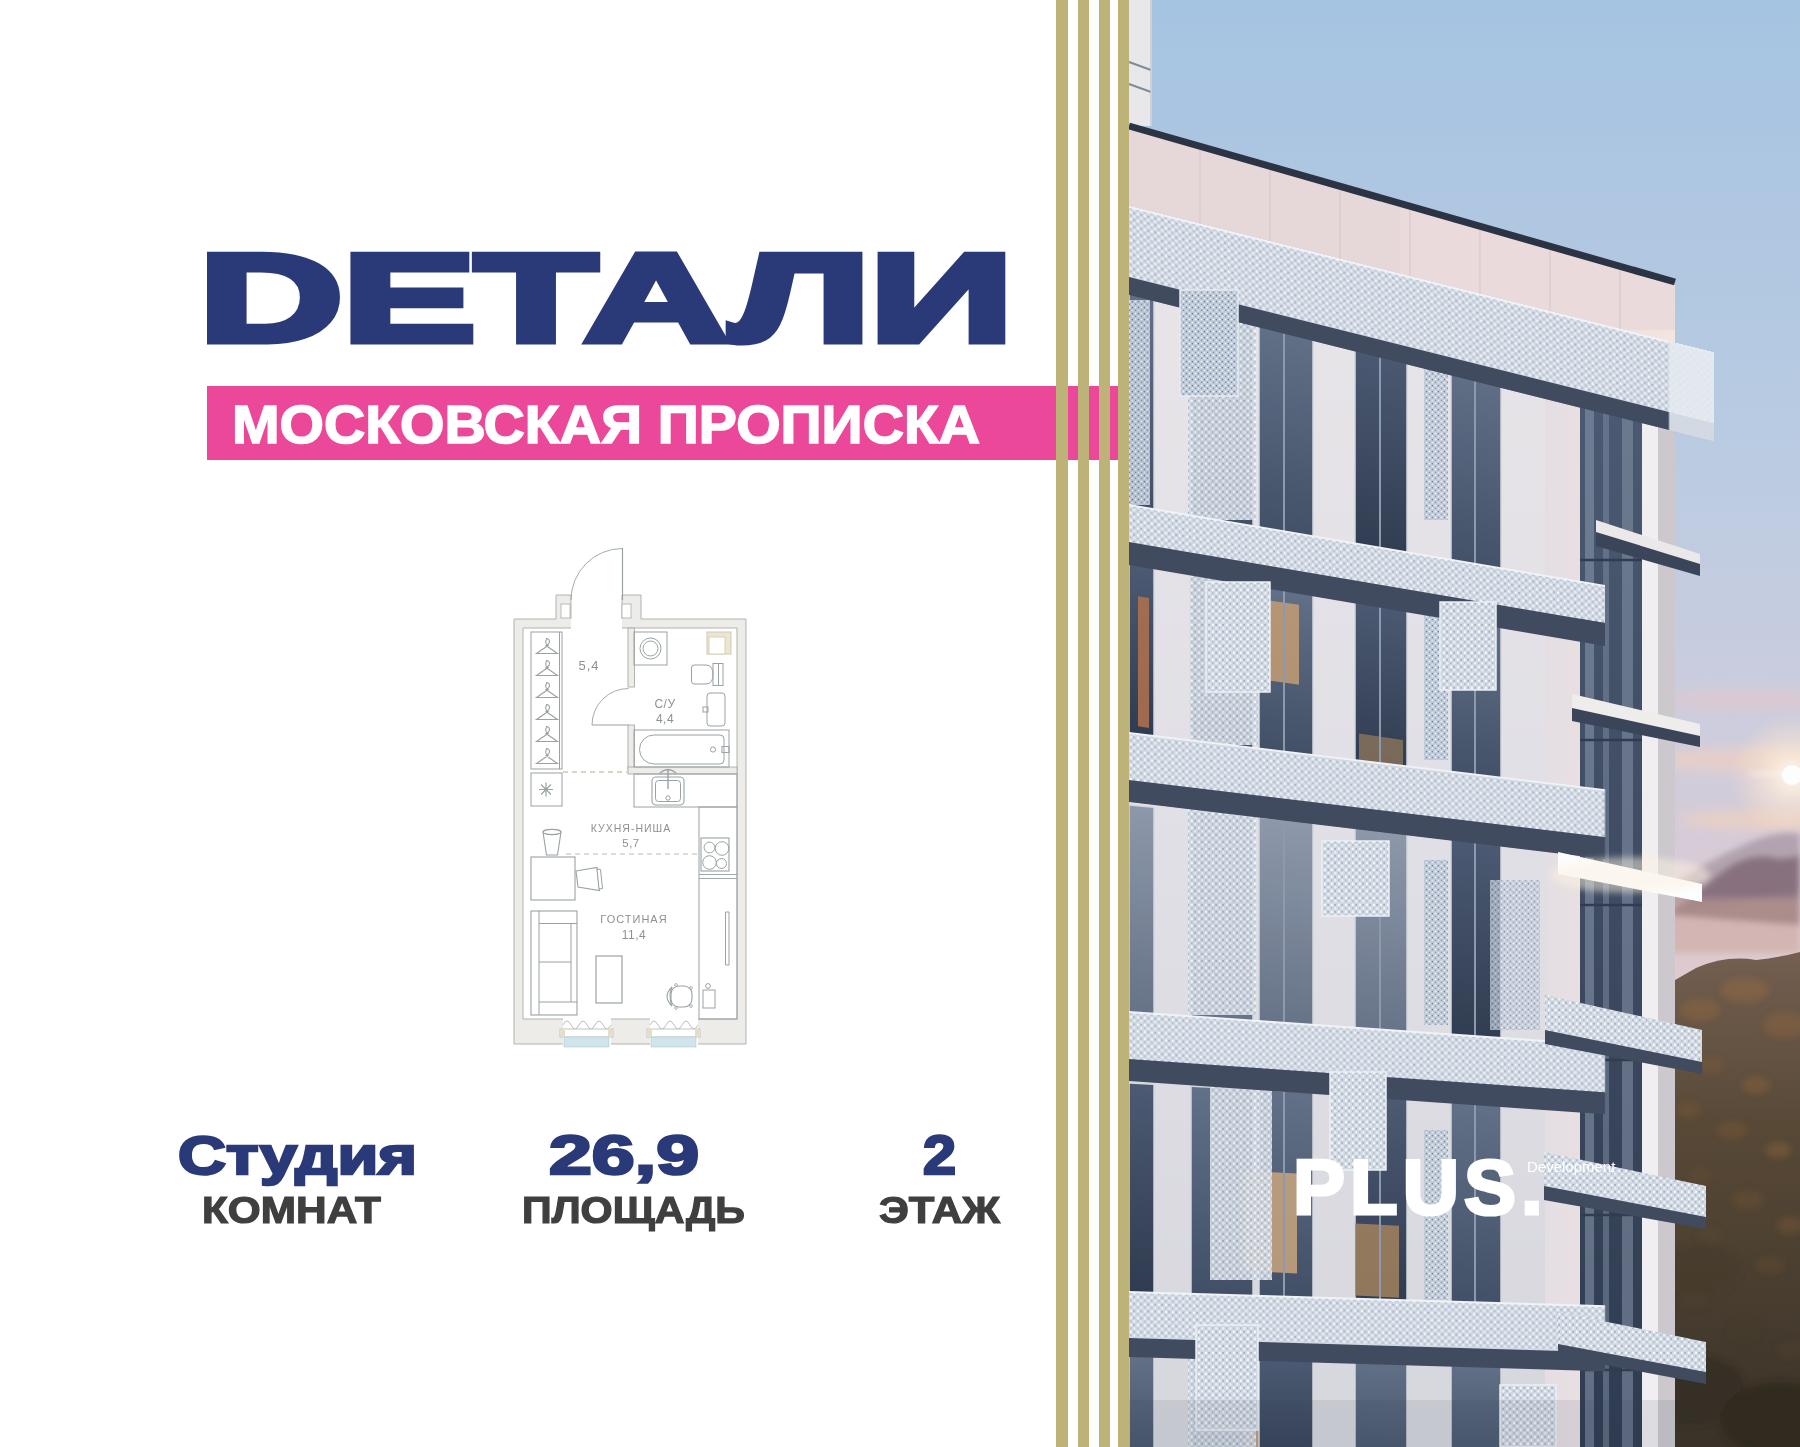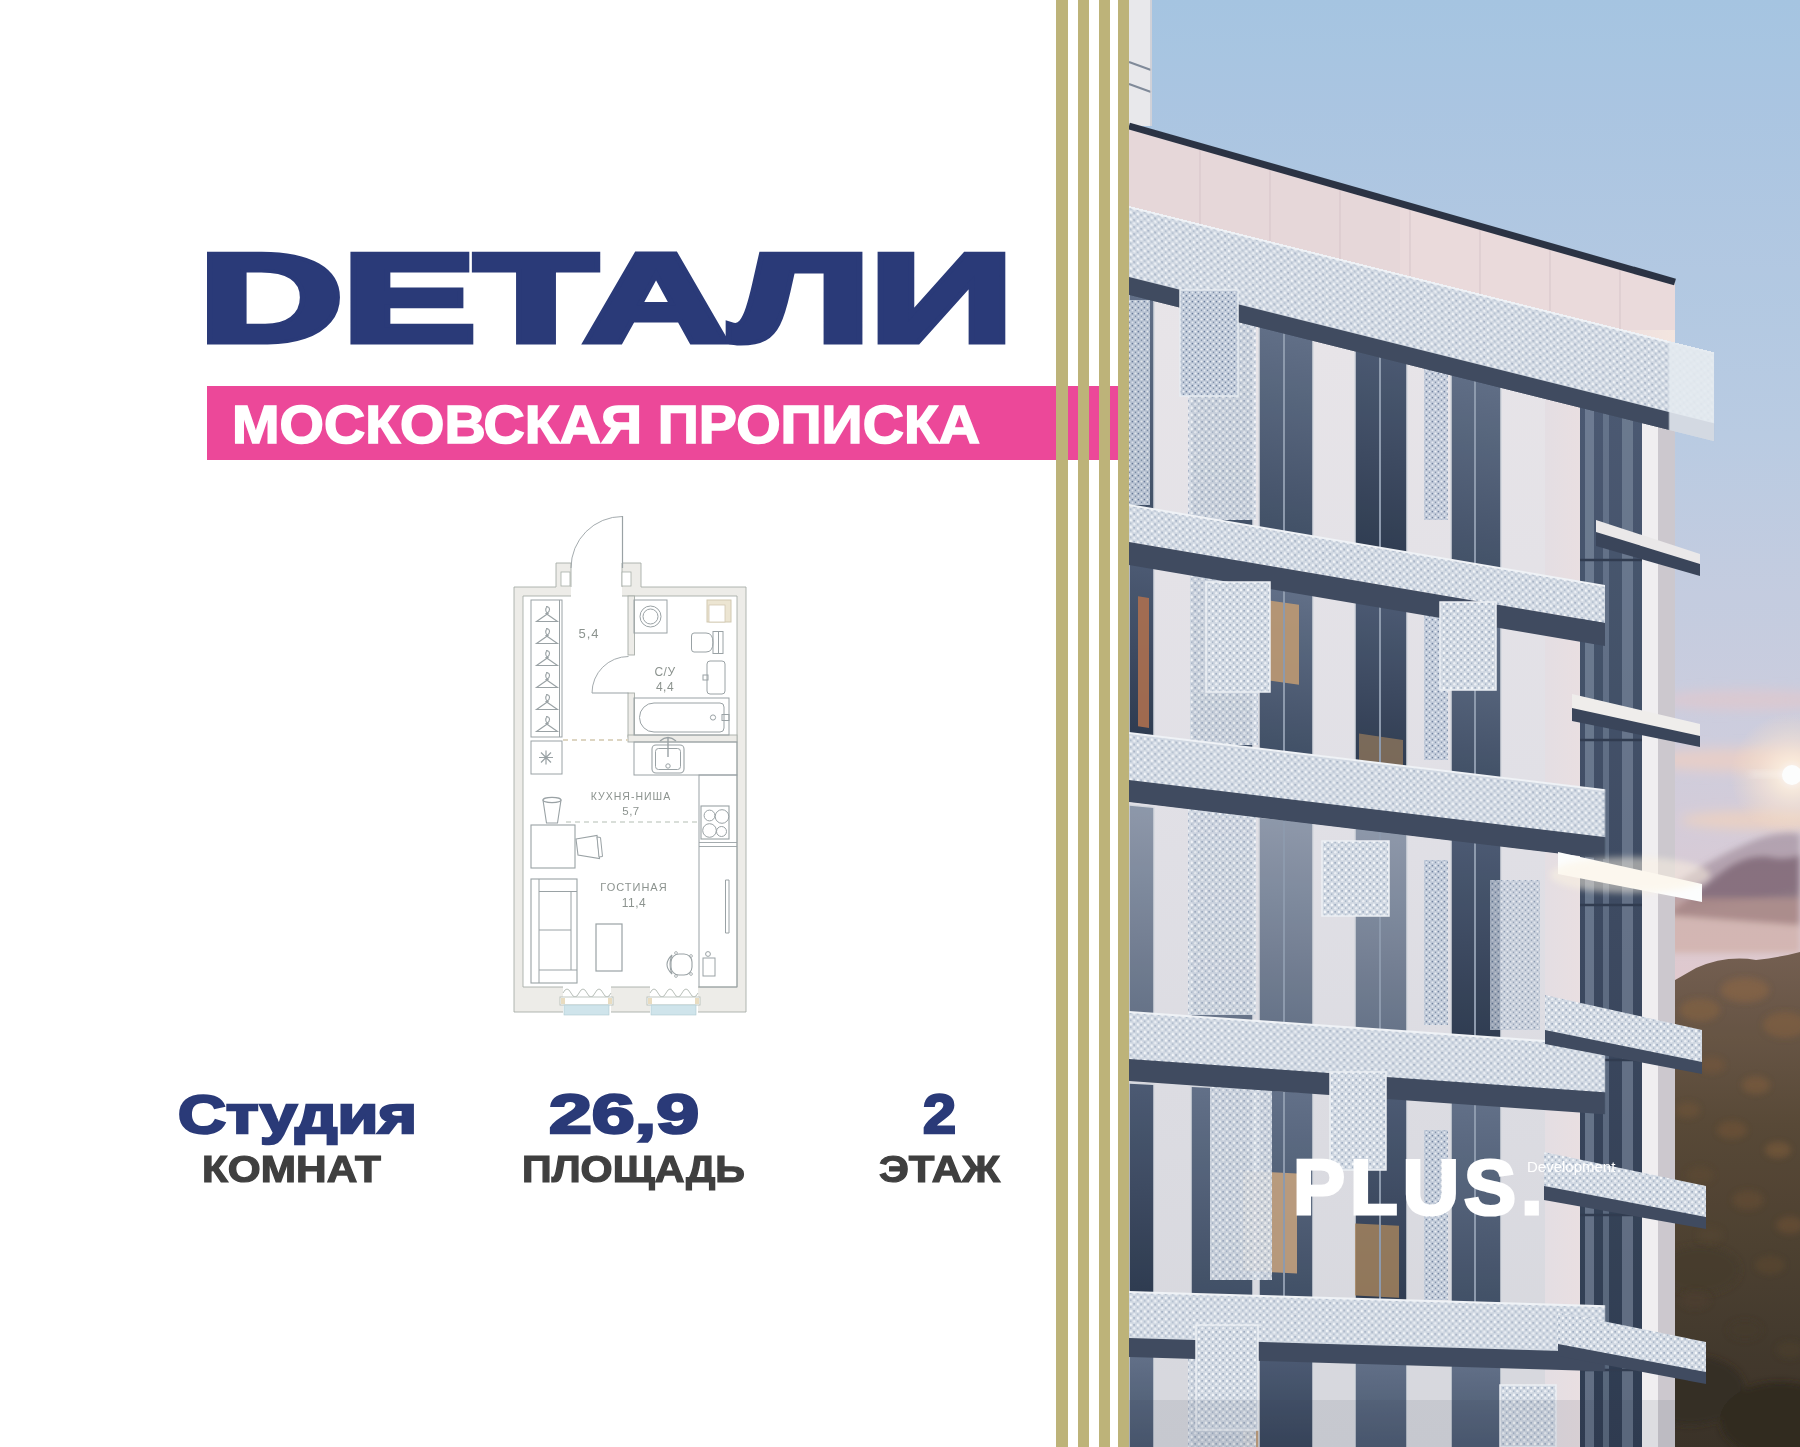--- a/index.html
+++ b/index.html
@@ -15,21 +15,21 @@
 <text x="-8" y="101" textLength="814" lengthAdjust="spacingAndGlyphs" font-family="Liberation Sans, sans-serif" font-size="124" font-weight="bold" fill="#2A3A78" stroke="#2A3A78" stroke-width="7" paint-order="stroke">DЕТАЛИ</text>
 </svg>
 </div>
 
 <div class="abs" style="left:207px;top:378px;width:913px;height:74px;background:#ec4899;margin-top:8px;">
 <svg width="801" height="74" viewBox="0 0 801 74">
 <text x="25" y="57" textLength="748" lengthAdjust="spacingAndGlyphs" font-family="Liberation Sans, sans-serif" font-size="53" font-weight="bold" fill="#ffffff" stroke="#ffffff" stroke-width="1.6" paint-order="stroke">МОСКОВСКАЯ ПРОПИСКА</text>
 </svg>
 </div>
 
-<div class="abs" style="left:500px;top:506px;width:260px;height:515px;">
+<div class="abs" style="left:500px;top:538px;width:260px;height:515px;">
 <svg width="260" height="515" viewBox="500 535 260 515" id="plan" fill="none">
 <defs>
 <g id="hanger" stroke="#9aa2a5" stroke-width="1.1" fill="none">
   <path d="M546,1.5 q3.5,0 3.5,3 q0,2.3 -2.3,3.4 l-1.2,0.6 l11.5,8 h-21 l11.5,-8 q-2.3,-1.1 -2.3,-3.4 q0,-3 2.3,-3.6"></path>
 </g>
 </defs>
 
 <path fill="#EDECE8" stroke="#A7AEA8" stroke-width="0.9" fill-rule="evenodd" d="M514,616 H556 V592 H641 V616 H746 V1041 H514 Z M523,625 V1016 H737 V625 Z"></path>
 
 <rect x="571" y="590" width="51" height="37" fill="#ffffff"></rect>
@@ -151,21 +151,21 @@
 <text x="665" y="720" font-size="12" fill="#8C938F" text-anchor="middle" letter-spacing="0.5">4,4</text>
 
 <text x="631" y="829" font-size="10.5" fill="#8C938F" text-anchor="middle" letter-spacing="1">КУХНЯ-НИША</text>
 <text x="631" y="844" font-size="11.5" fill="#8C938F" text-anchor="middle" letter-spacing="0.5">5,7</text>
 
 <text x="634" y="920" font-size="11" fill="#8C938F" text-anchor="middle" letter-spacing="1">ГОСТИНАЯ</text>
 <text x="634" y="936" font-size="12" fill="#8C938F" text-anchor="middle" letter-spacing="0.5">11,4</text>
 </svg>
 </div>
 
-<div class="abs" style="left:0px;top:1072px;width:1057px;height:130px;">
+<div class="abs" style="left:0px;top:1113px;width:1057px;height:130px;">
 <svg width="1057" height="130" viewBox="0 1100 1057 130" font-family="Liberation Sans, sans-serif" font-weight="bold">
 
   <text x="178" y="1161" font-size="54" fill="#2A3A78" stroke="#2A3A78" stroke-width="2.6" paint-order="stroke" textLength="239" lengthAdjust="spacingAndGlyphs">Студия</text>
 
   <text x="202" y="1210" font-size="37" fill="#3F3F3F" stroke="#3F3F3F" stroke-width="1.2" paint-order="stroke" textLength="179" lengthAdjust="spacingAndGlyphs">КОМНАТ</text>
 
   <text x="549" y="1161" font-size="56" fill="#2A3A78" stroke="#2A3A78" stroke-width="2.6" paint-order="stroke" textLength="150" lengthAdjust="spacingAndGlyphs">26,9</text>
 
   <text x="522" y="1210" font-size="37" fill="#3F3F3F" stroke="#3F3F3F" stroke-width="1.2" paint-order="stroke" textLength="223" lengthAdjust="spacingAndGlyphs">ПЛОЩАДЬ</text>
 

